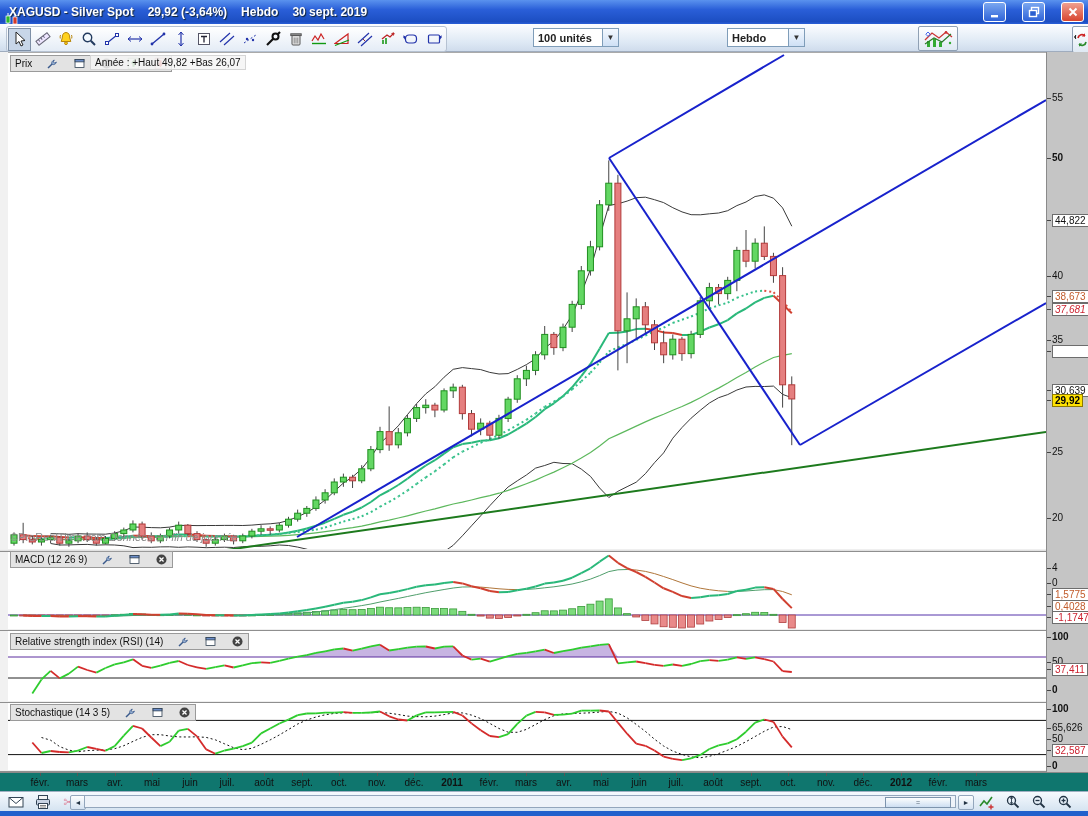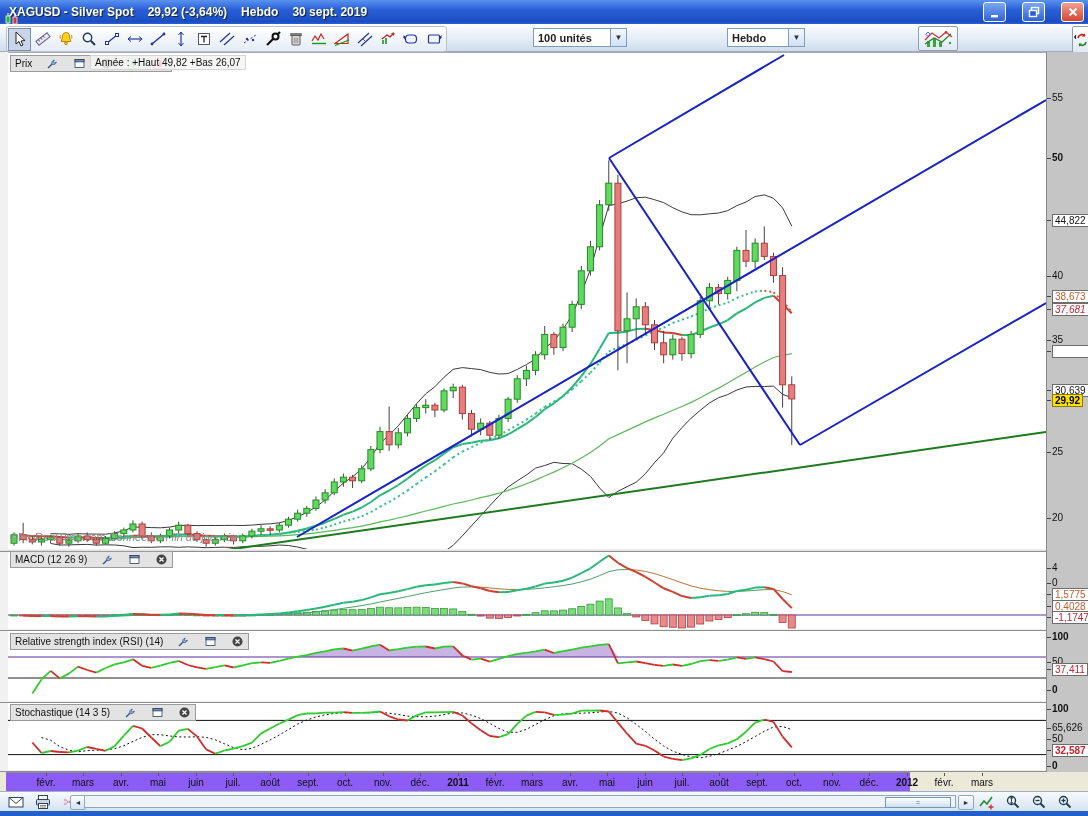--- a/index.html
+++ b/index.html
@@ -27,21 +27,21 @@
     background:linear-gradient(#f4f9ff,#cfe0f5);border-left:1px solid #7f9db9;font-size:8px;color:#333}
   .mini-btn{position:absolute;border:1px solid #8fa0b4;border-radius:2px;background:linear-gradient(#ffffff,#dfe9f4);
     display:flex;align-items:center;justify-content:center}
   
   .pane-bg{position:absolute;left:8px;width:1038px;background:#fff}
   .left-gutter{position:absolute;left:0;top:52px;width:8px;height:720px;background:#f1f1f1;border-right:1px solid #b8b8b8}
   .divider{position:absolute;left:0;width:1046px;background:linear-gradient(#fafafa,#c9c9c9);
     border-bottom:1px solid #8f8f8f;border-top:1px solid #efefef;box-sizing:border-box}
   .strip{position:absolute;left:1046px;top:52px;width:42px;height:720px;background:#c5c5c5;
     border-left:1px solid #8a8a8a;font-size:10px;color:#111}
-  .xaxis{position:absolute;left:6px;top:772px;width:904px;height:19px;background:#8b5cf6;
+  .xaxis{position:absolute;left:0;top:772px;width:1088px;height:19px;background:#0f766e;
     border-top:1px solid #8a8a8a;font-size:10px;color:#111}
   .axis-label{position:absolute;white-space:nowrap;line-height:11px}
   .axis-label.bold{font-weight:bold}
   .axis-label.box{background:#fff;border:1px solid #6d6d6d;padding:0 2px}
   .axis-label.box-red{background:#fff;border:1px solid #6d6d6d;padding:0 2px;color:#cc2230}
   .axis-label.box-orange{background:#fff;border:1px solid #6d6d6d;padding:0 2px;color:#c25c2c}
   .axis-label.box-yellow{background:#ffe200;border:1px solid #8d7a00;padding:0 2px;font-weight:bold;color:#000}
   .tick{position:absolute;left:0;width:4px;height:1px;background:#444}
   .xtick{position:absolute;top:0;width:1px;height:3px;background:#555}
   .xlabel{position:absolute;top:4px;transform:translateX(-50%);white-space:nowrap}
@@ -232,21 +232,21 @@
       </span>
       <span class="tool-btn">
         <svg width="16" height="16" viewBox="0 0 16 16">
           <rect x="2.5" y="4" width="11" height="8" rx="1" fill="none" stroke="#2233aa" stroke-width="1.2"></rect>
           <path d="M13.5,8 L15.2,5.5" stroke="#2233aa" stroke-width="1.4"></path>
           <path d="M15.7,4.3 L15.1,7.2 L12.9,5.9 Z" fill="#2233aa"></path>
         </svg>
       </span>
     </div>
 
-  <div class="dropdown" style="left:533px;top:4px;width:94px">
+  <div class="dropdown" style="left:533px;top:4px;width:86px">
     <span class="dd-text">100 unités</span>
     <span class="dd-arrow">▼</span>
   </div>
   <div class="dropdown" style="left:727px;top:4px;width:78px">
     <span class="dd-text">Hebdo</span>
     <span class="dd-arrow">▼</span>
   </div>
 
   <div class="mini-btn" style="left:918px;top:2px;width:38px;height:23px">
     <svg width="30" height="18" viewBox="0 0 30 18">
@@ -1212,21 +1212,21 @@
     <div class="axis-label box-red" style="left: 5px; top: 611px;">37,411</div>
     <div class="tick" style="top: 638px;"></div>
     <div class="axis-label bold" style="left: 5px; top: 632px;">0</div>
     <div class="tick" style="top: 657px;"></div>
     <div class="axis-label bold" style="left: 5px; top: 651px;">100</div>
     <div class="tick" style="top: 676px;"></div>
     <div class="axis-label " style="left: 5px; top: 670px;">65,626</div>
     <div class="tick" style="top: 687px;"></div>
     <div class="axis-label " style="left: 5px; top: 681px;">50</div>
     <div class="tick" style="top: 698px;"></div>
-    <div class="axis-label box-red" style="left: 5px; top: 692px; font-weight: bold;">32,587</div>
+    <div class="axis-label box-red" style="left: 5px; top: 692px;">32,587</div>
     <div class="tick" style="top: 714px;"></div>
     <div class="axis-label bold" style="left: 5px; top: 708px;">0</div>
   </div>
 <div class="xaxis" id="xaxis">
     <div class="xtick" style="left: 40px;"></div>
     <div class="xlabel" style="left: 40px;">févr.</div>
     <div class="xtick" style="left: 77px;"></div>
     <div class="xlabel" style="left: 77px;">mars</div>
     <div class="xtick" style="left: 115px;"></div>
     <div class="xlabel" style="left: 115px;">avr.</div>

